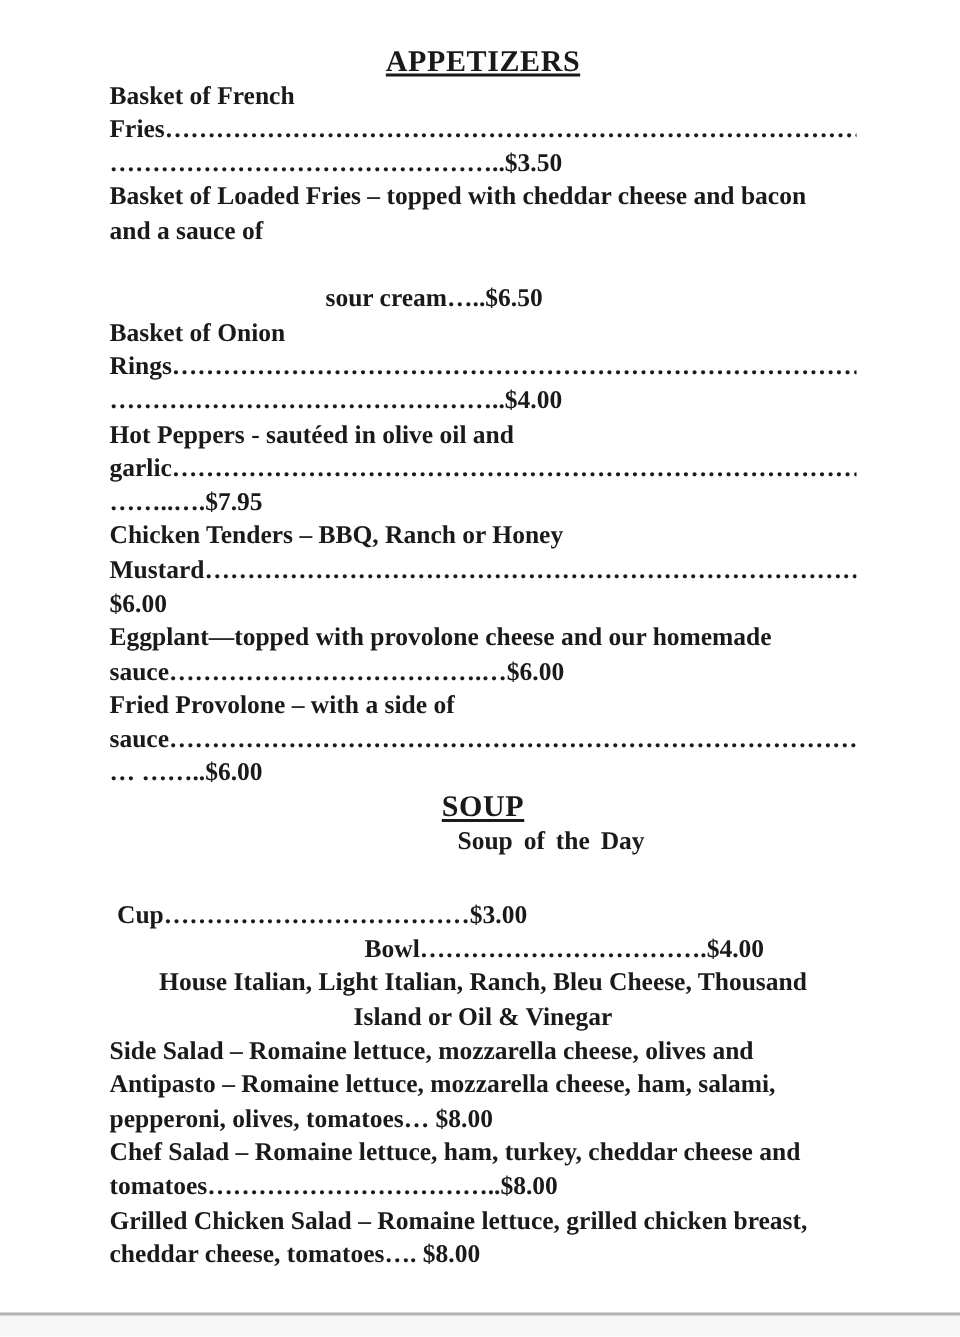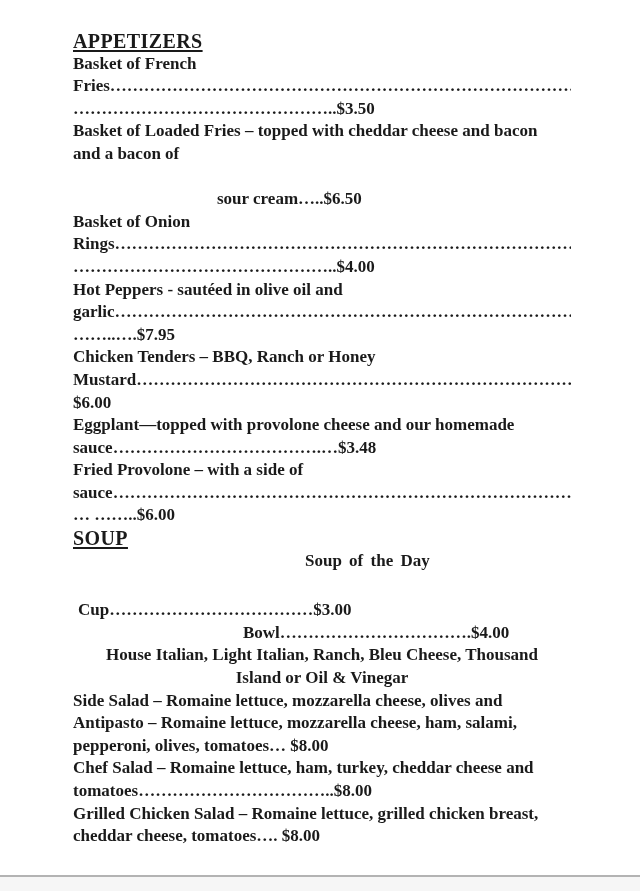--- a/index.html
+++ b/index.html
@@ -15,21 +15,21 @@
     font-size:17px;
     line-height:22.6px;
   }
   .line{
     white-space:pre;
     overflow:hidden;
     height:22.6px;
     font-weight:bold;
   }
   .heading{
-    text-align:left;
+    text-align:center;
     font-weight:700;
     font-size:20px;
     letter-spacing:0.4px;
     text-decoration:underline;
     text-underline-offset:2px;
   }
   .center{text-align:center;}
   .ind144{padding-left:144px;}
   .ind232{padding-left:232px;}
   .wsp{word-spacing:3px;}
@@ -47,34 +47,34 @@
 
 <div class="page">
   <div class="content">
 
     <section>
       <div class="line heading">APPETIZERS</div>
       <div class="line">Basket of French</div>
       <div class="line">Fries……………………………………………………………………………………………………</div>
       <div class="line">………………………………………..$3.50</div>
       <div class="line">Basket of Loaded Fries – topped with cheddar cheese and bacon</div>
-      <div class="line">and a bacon of</div>
+      <div class="line">and a sauce of</div>
       <div class="line"></div>
       <div class="line ind144">sour cream…..$6.50</div>
       <div class="line">Basket of Onion</div>
       <div class="line">Rings……………………………………………………………………………………………………</div>
       <div class="line">………………………………………..$4.00</div>
       <div class="line">Hot Peppers - sautéed in olive oil and</div>
       <div class="line">garlic……………………………………………………………………………………………………</div>
       <div class="line">……..….$7.95</div>
       <div class="line">Chicken Tenders – BBQ, Ranch or Honey</div>
       <div class="line">Mustard…………………………………………………………………………………………………..</div>
       <div class="line">$6.00</div>
       <div class="line">Eggplant—topped with provolone cheese and our homemade</div>
-      <div class="line">sauce……………………………….…$3.48</div>
+      <div class="line">sauce……………………………….…$6.00</div>
       <div class="line">Fried Provolone – with a side of</div>
       <div class="line">sauce……………………………………………………………………………………………………</div>
       <div class="line">… ……..$6.00</div>
     </section>
 
     <section>
       <div class="line heading">SOUP</div>
       <div class="line ind232 wsp">Soup of the Day</div>
       <div class="line ind5">Cup………………………………$3.00</div>
       <div class="line ind170">Bowl…………………………….$4.00</div>

